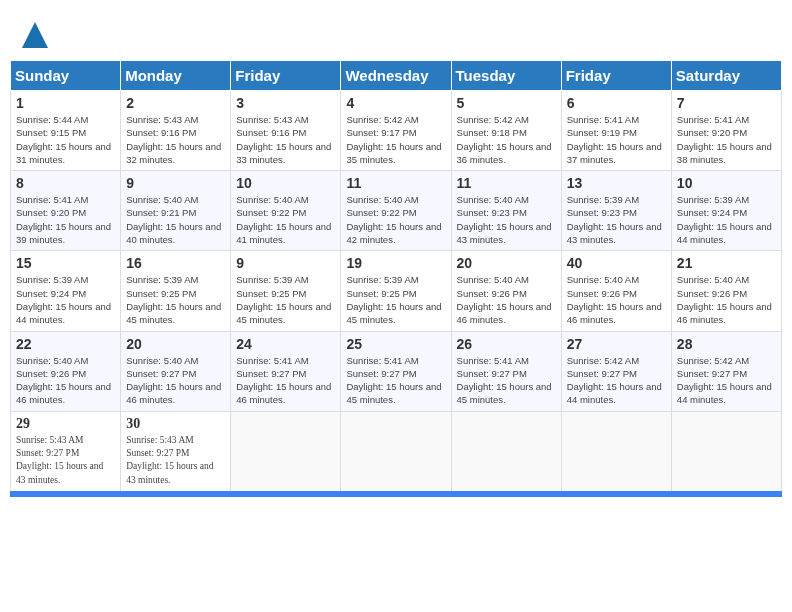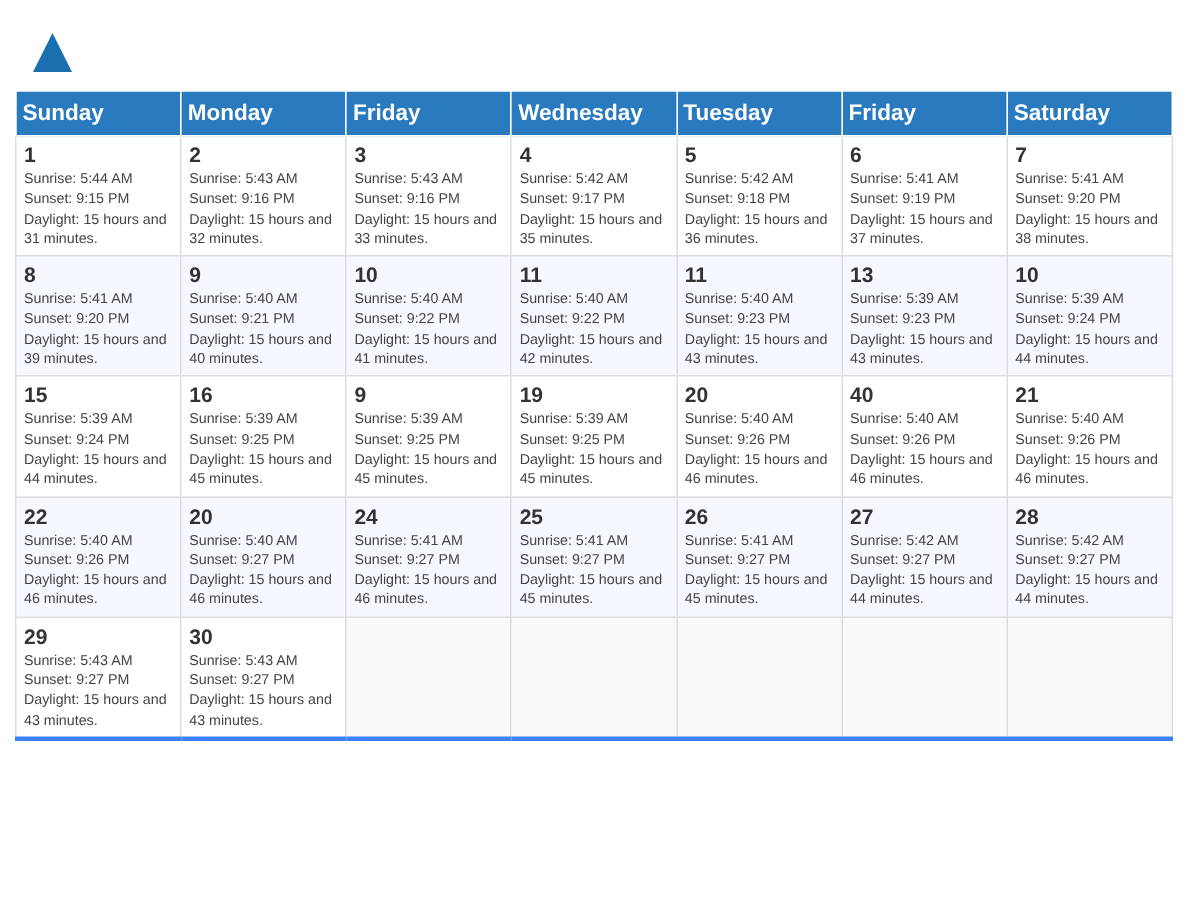--- a/index.html
+++ b/index.html
@@ -81,21 +81,22 @@
     }
     .day-info {
       font-size: 9.5px;
       color: #444;
       line-height: 1.4;
     }
     .empty-cell {
       background: #f9f9f9 !important;
     }
     .last-row td {
-      border-bottom: 3px solid #3b82f6;
+      border-bottom: 6px solid #3b82f6;
+      font-family: Liberation Serif, serif;
     }
   </style>
 </head>
 <body>
 
 <div class="header">
   <div class="logo">
     <svg class="logo-icon" viewBox="0 0 30 30">
       <polygon points="15,2 28,28 2,28" fill="#1a6faf"></polygon>
     </svg>

